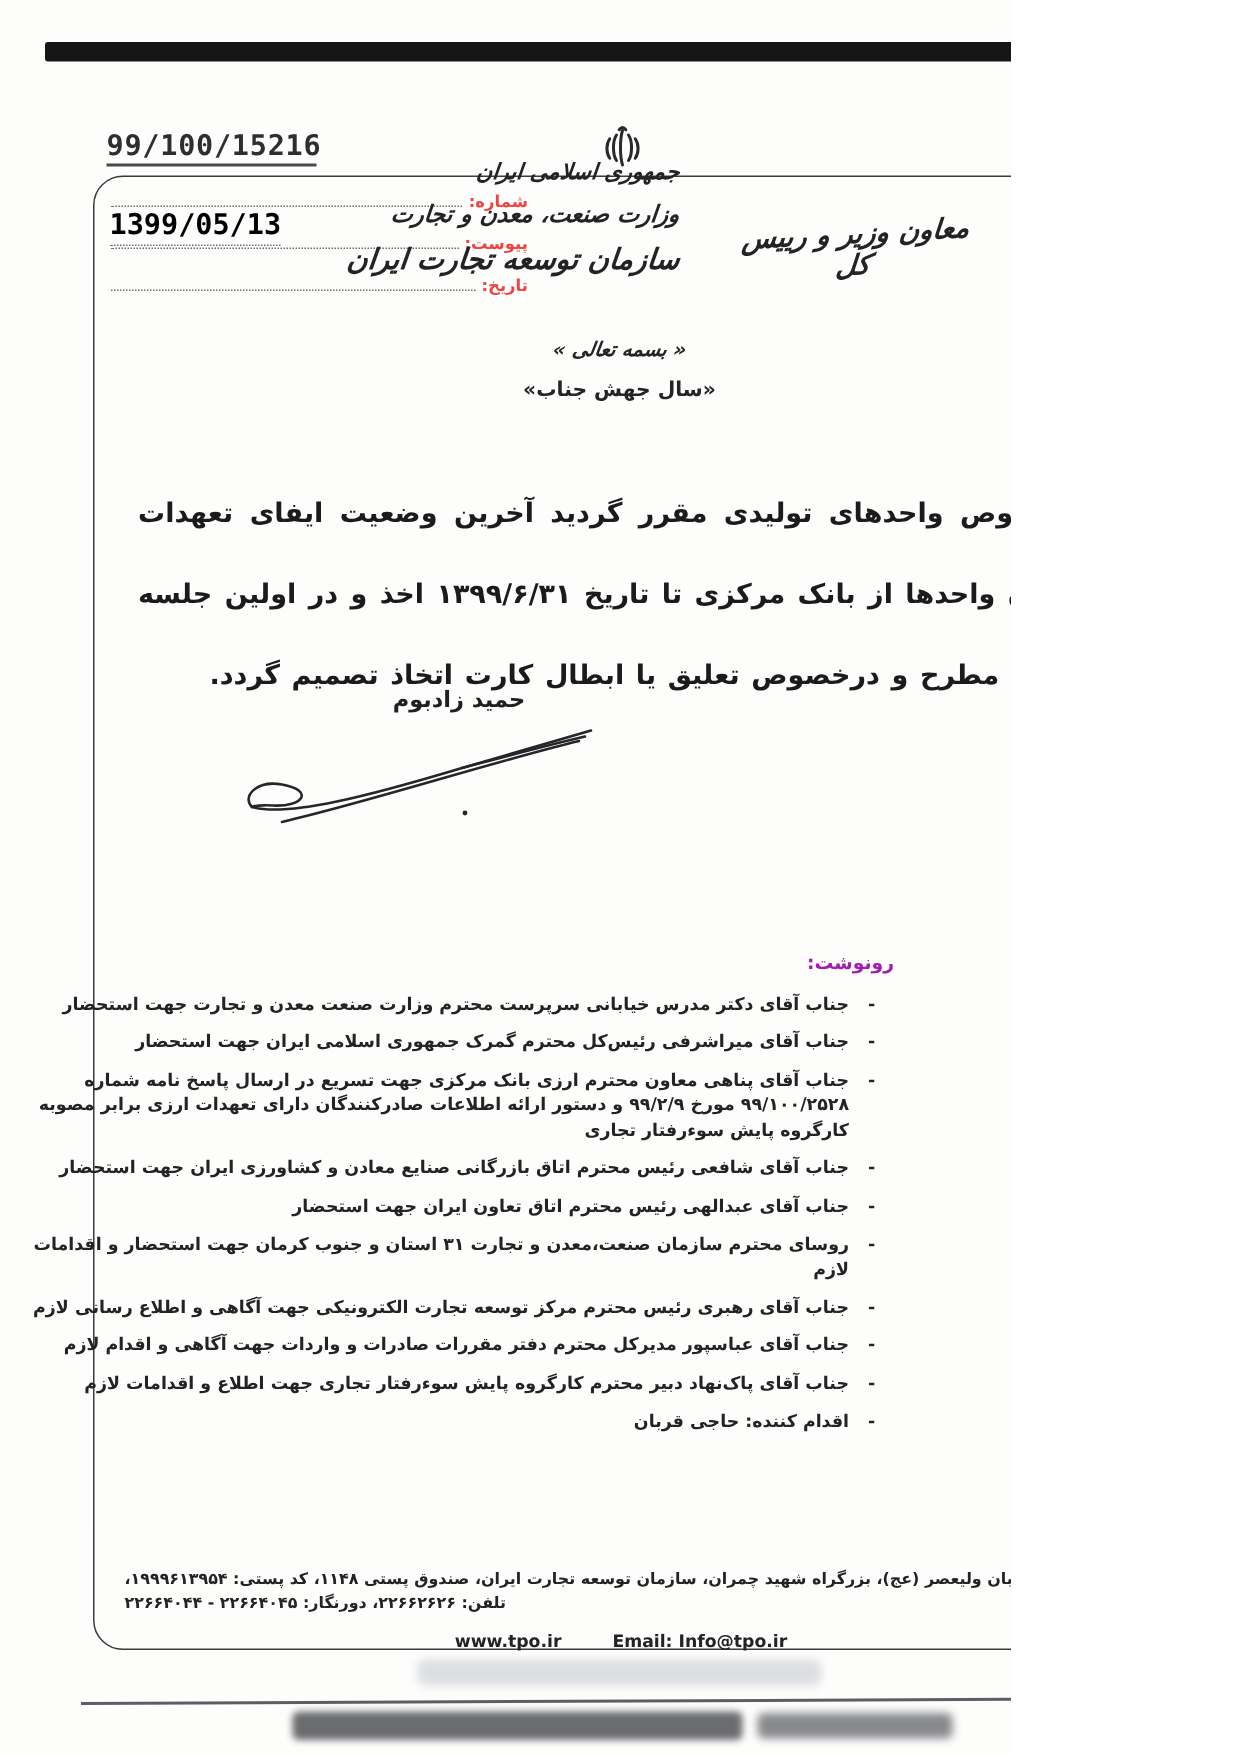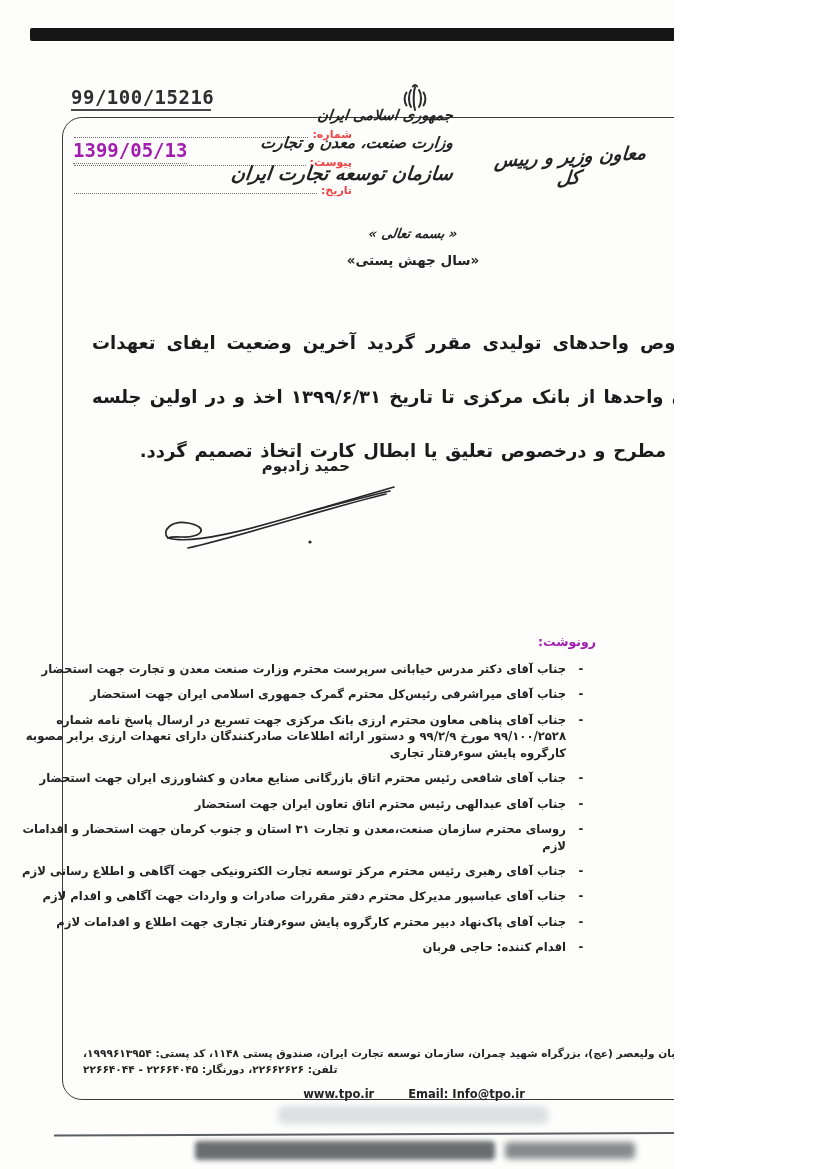--- a/index.html
+++ b/index.html
@@ -28,21 +28,21 @@
   
   .ref-number { position:absolute; left:71px; top:86px; width:140px;
     font-family:"DejaVu Sans Mono", monospace; font-size:19px; font-weight:bold;
     letter-spacing:.5px; color:#2e2e30; border-bottom:2px solid #4a4a4c; padding-bottom:1px; }
   .meta { position:absolute; left:72px; top:126px; width:280px; direction:rtl; }
   .meta-row { display:flex; direction:rtl; align-items:flex-end; margin-bottom:13px; }
   .meta-label { font-size:11px; font-weight:bold; color:#ef4444; white-space:nowrap; }
   .meta-dots { flex:1; border-bottom:1.5px dotted #6d6d70; margin:0 4px 3px 2px; height:12px; }
   .date-value { position:absolute; left:73px; top:139px;
     font-family:"DejaVu Sans Mono", monospace; font-size:19px; font-weight:bold;
-    color:#a21caf; border-bottom:1.5px dotted #6d6d70; padding-bottom:2px; }
+    color:#000000; border-bottom:1.5px dotted #6d6d70; padding-bottom:2px; }
 
   .emblem { position:absolute; left:398px; top:83px; width:34px; height:30px; }
   .org-lines { position:absolute; right:221px; top:107px; width:240px;
     direction:rtl; text-align:right; }
   .org-line { font-style:italic; font-weight:bold; color:#232325;
     transform:skewX(-6deg); }
   .org-line.l1 { font-size:14.5px; margin-bottom:11px; }
   .org-line.l2 { font-size:15.5px; margin-bottom:10px; }
   .org-line.l3 { font-size:19px; }
   .deputy { position:absolute; left:487px; top:146px; width:165px;
@@ -137,21 +137,21 @@
       <circle cx="31" cy="31" r="7" stroke-width="1.2"></circle>
       <circle cx="59" cy="31" r="7" stroke-width="1.2"></circle>
       <circle cx="31" cy="59" r="7" stroke-width="1.2"></circle>
       <circle cx="59" cy="59" r="7" stroke-width="1.2"></circle>
       <rect x="28" y="28" width="34" height="34" stroke-width="1" transform="rotate(45 45 45)"></rect>
     </g>
   </svg>
 
   <div class="invocation">
     <div class="bismillah">« بسمه تعالی »</div>
-    <div class="slogan">«سال جهش پستی»</div>
+    <div class="slogan">«سال جهش جناب»</div>
   </div>
 
   <div class="body-text">۴)درخصوص واحدهای تولیدی مقرر گردید آخرین وضعیت ایفای تعهدات ارزی آن واحدها از بانک مرکزی تا تاریخ ۱۳۹۹/۶/۳۱ اخذ و در اولین جلسه کارگروه مطرح و درخصوص تعلیق یا ابطال کارت اتخاذ تصمیم گردد.</div>
 
   <div class="signer">حمید زادبوم</div>
 
   <svg class="signature" viewBox="0 0 245 78">
     <g fill="none" stroke="#26262a" stroke-width="1.7" stroke-linecap="round">
       <path d="M10 60 C34 67 90 52 150 34 C185 24 215 15 236 9"></path>
       <path d="M10 60 C3 53 13 42 30 45 C52 49 44 60 24 59 C16 58.5 11 59.5 10 60"></path>

